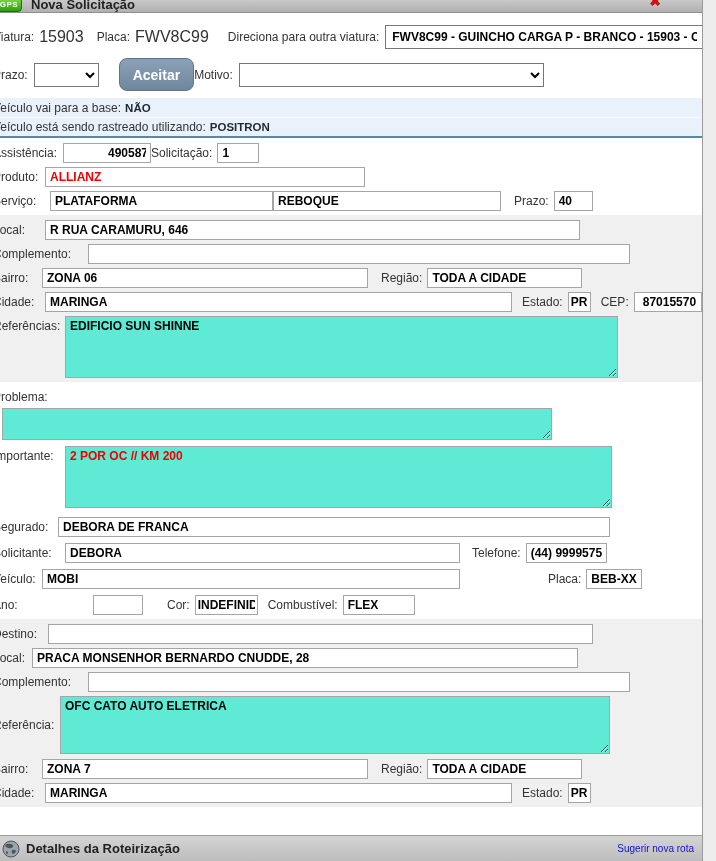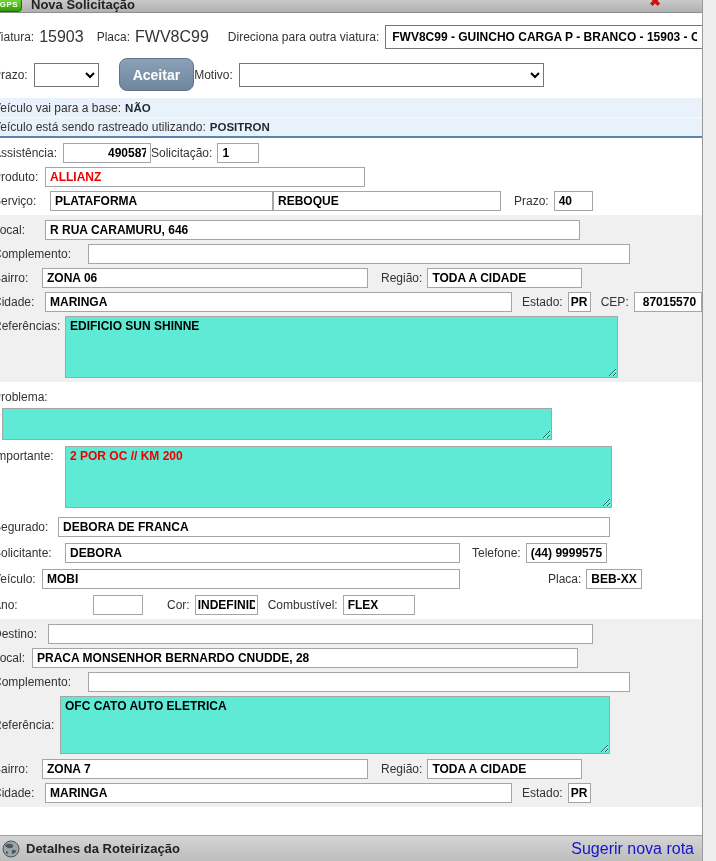--- a/index.html
+++ b/index.html
@@ -49,21 +49,21 @@
 
   
   .w70{width:70px}.w52{width:52px}.w49{width:49px}.w95{width:95px}.w72{width:72px}
   .w65{width:65px}.w100{width:100px}.w55{width:55px}.w39{width:39px}.w67{width:67px}
   .lab.pt2{padding-top:3px}
 
   .footer { position:absolute; left:0; bottom:0; width:100%; height:26px;
             background:linear-gradient(#d4d4d4,#bdbdbd); border-top:1px solid #9e9e9e;
             display:flex; align-items:center; padding:0 8px 0 9px; }
   .footer-title { font-size:13px; font-weight:bold; color:#222; margin-left:6px; }
-  .footer-link { margin-left:auto; font-size:16px; color:#1414cc; text-decoration:none; cursor:pointer; }
+  .footer-link { margin-left:auto; font-size:10px; color:#1414cc; text-decoration:none; cursor:pointer; }
   .globe { width:18px; height:18px; flex:none; }
 </style>
 </head>
 <body>
 
 <div id="viewport">
  <div id="window">
 
   <div class="titlebar">
     <div class="titlebar-inner">

